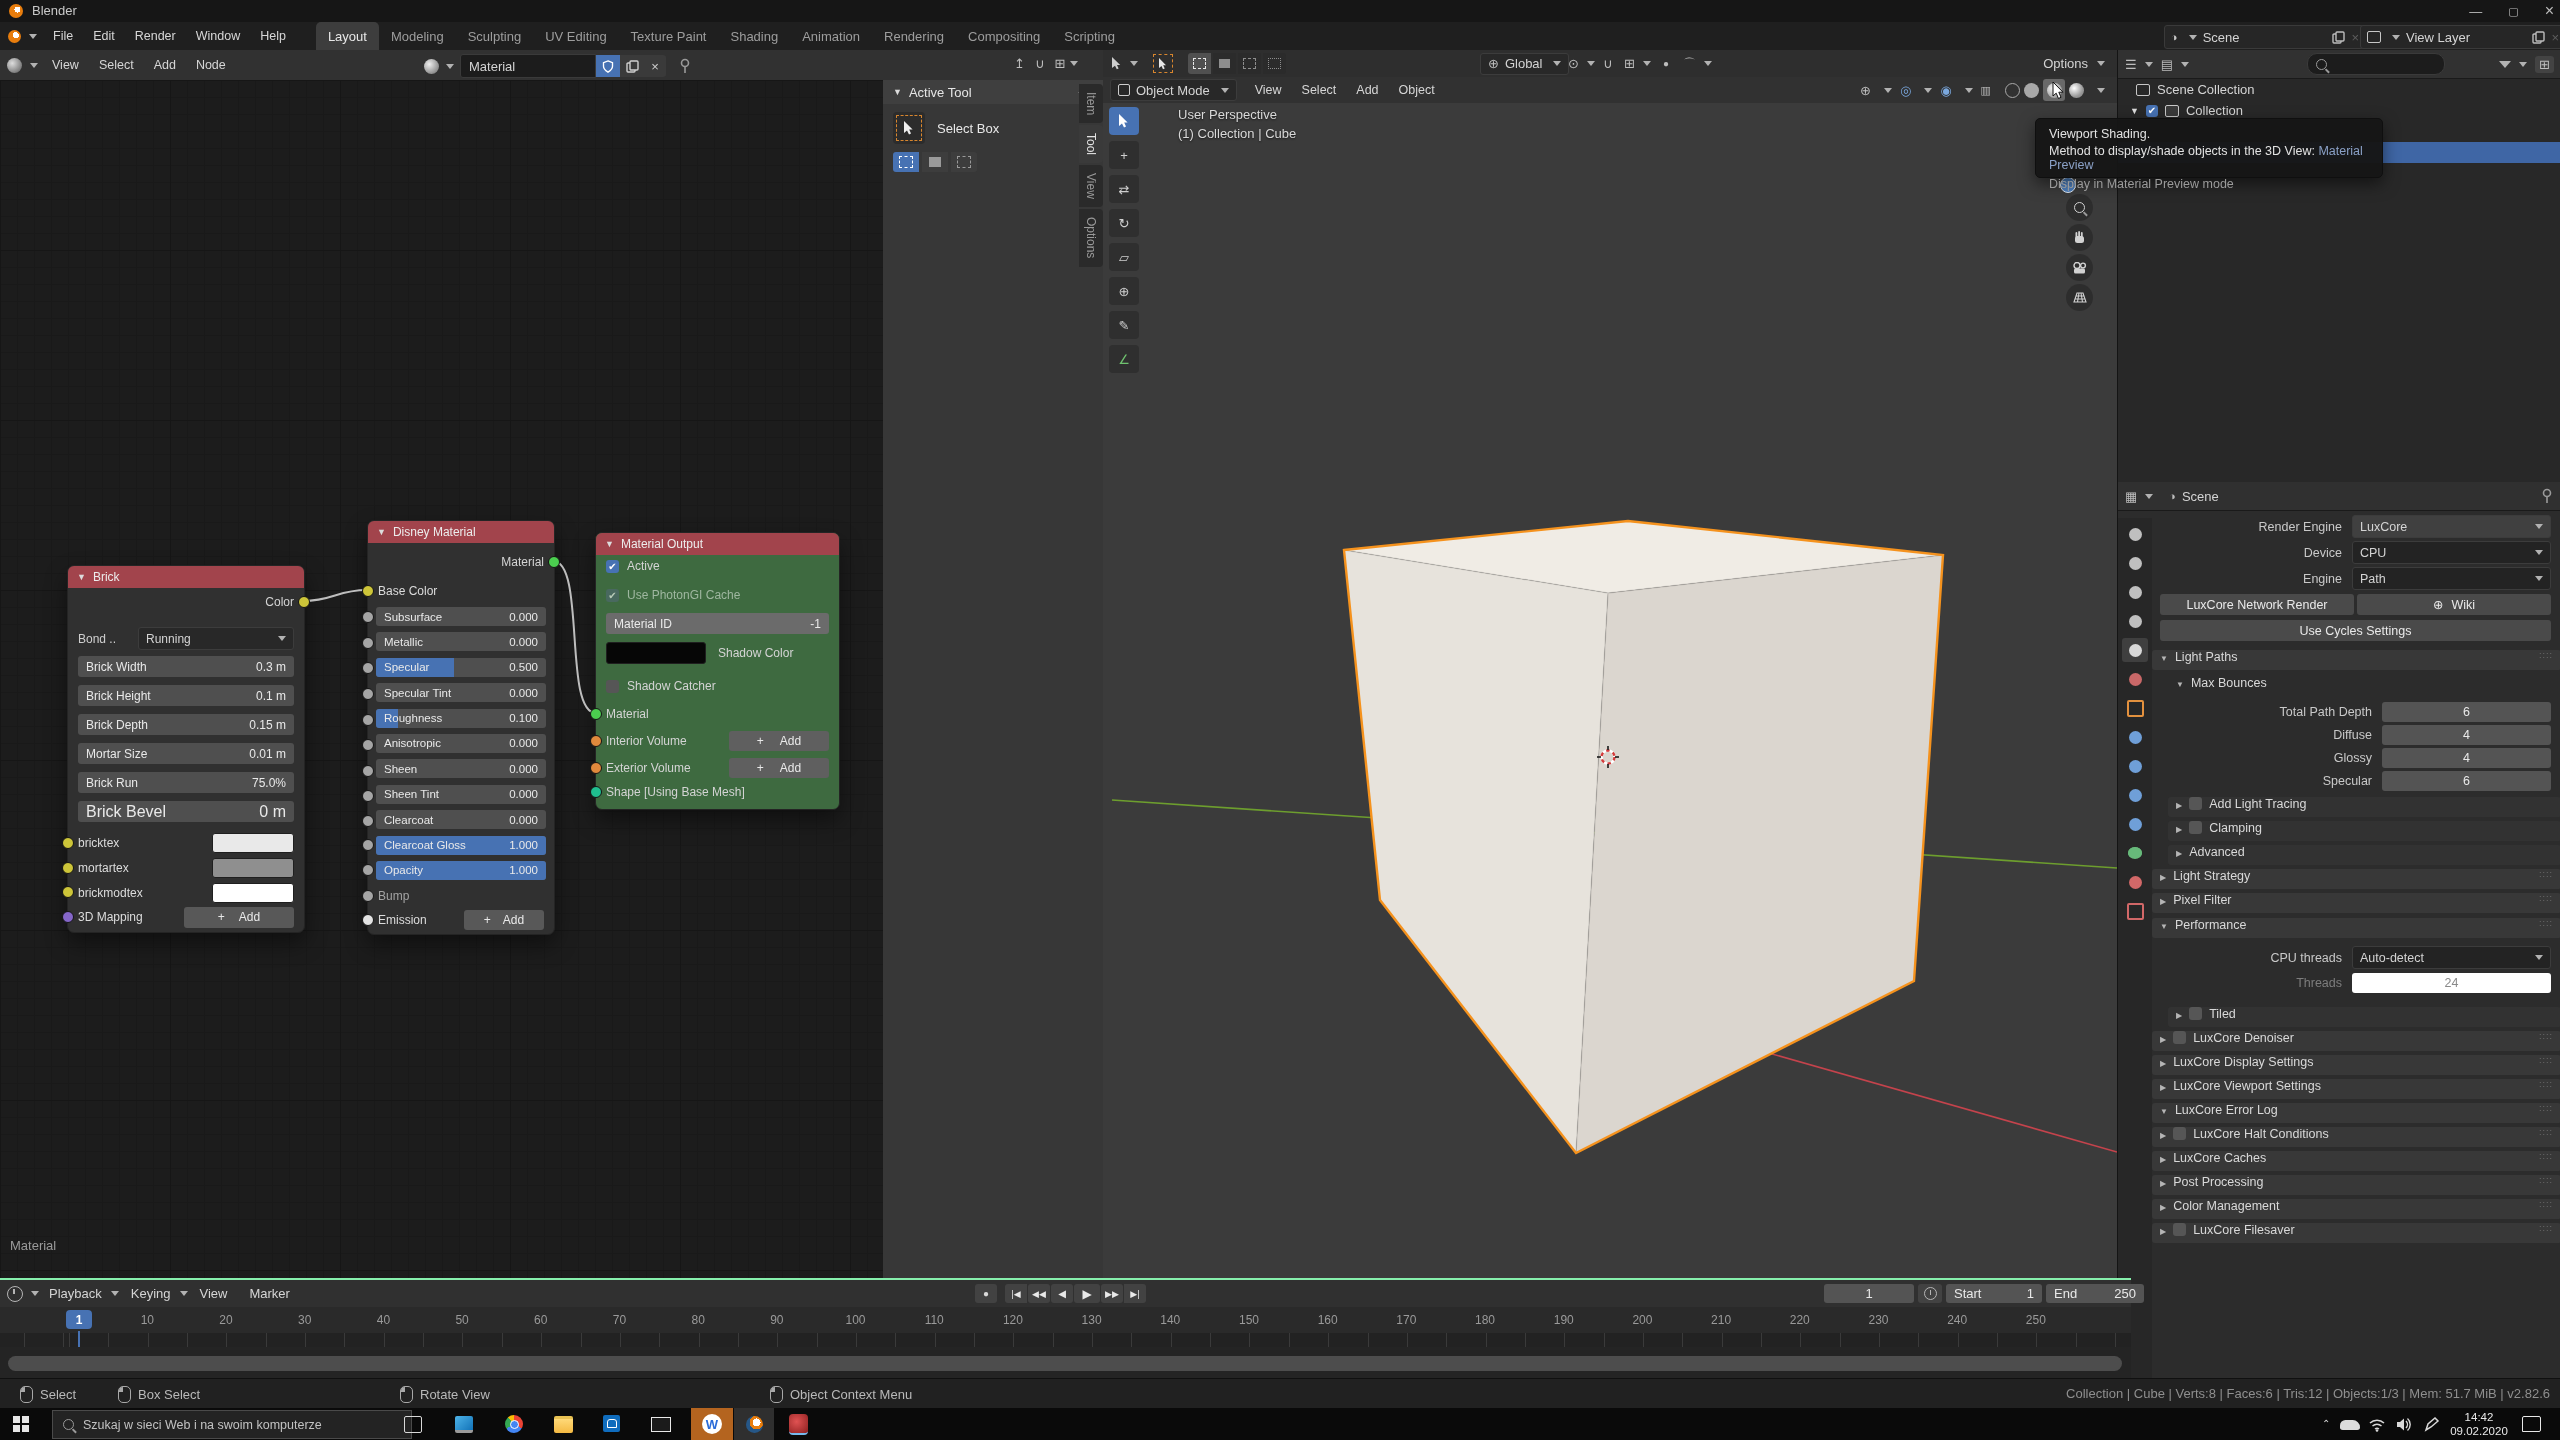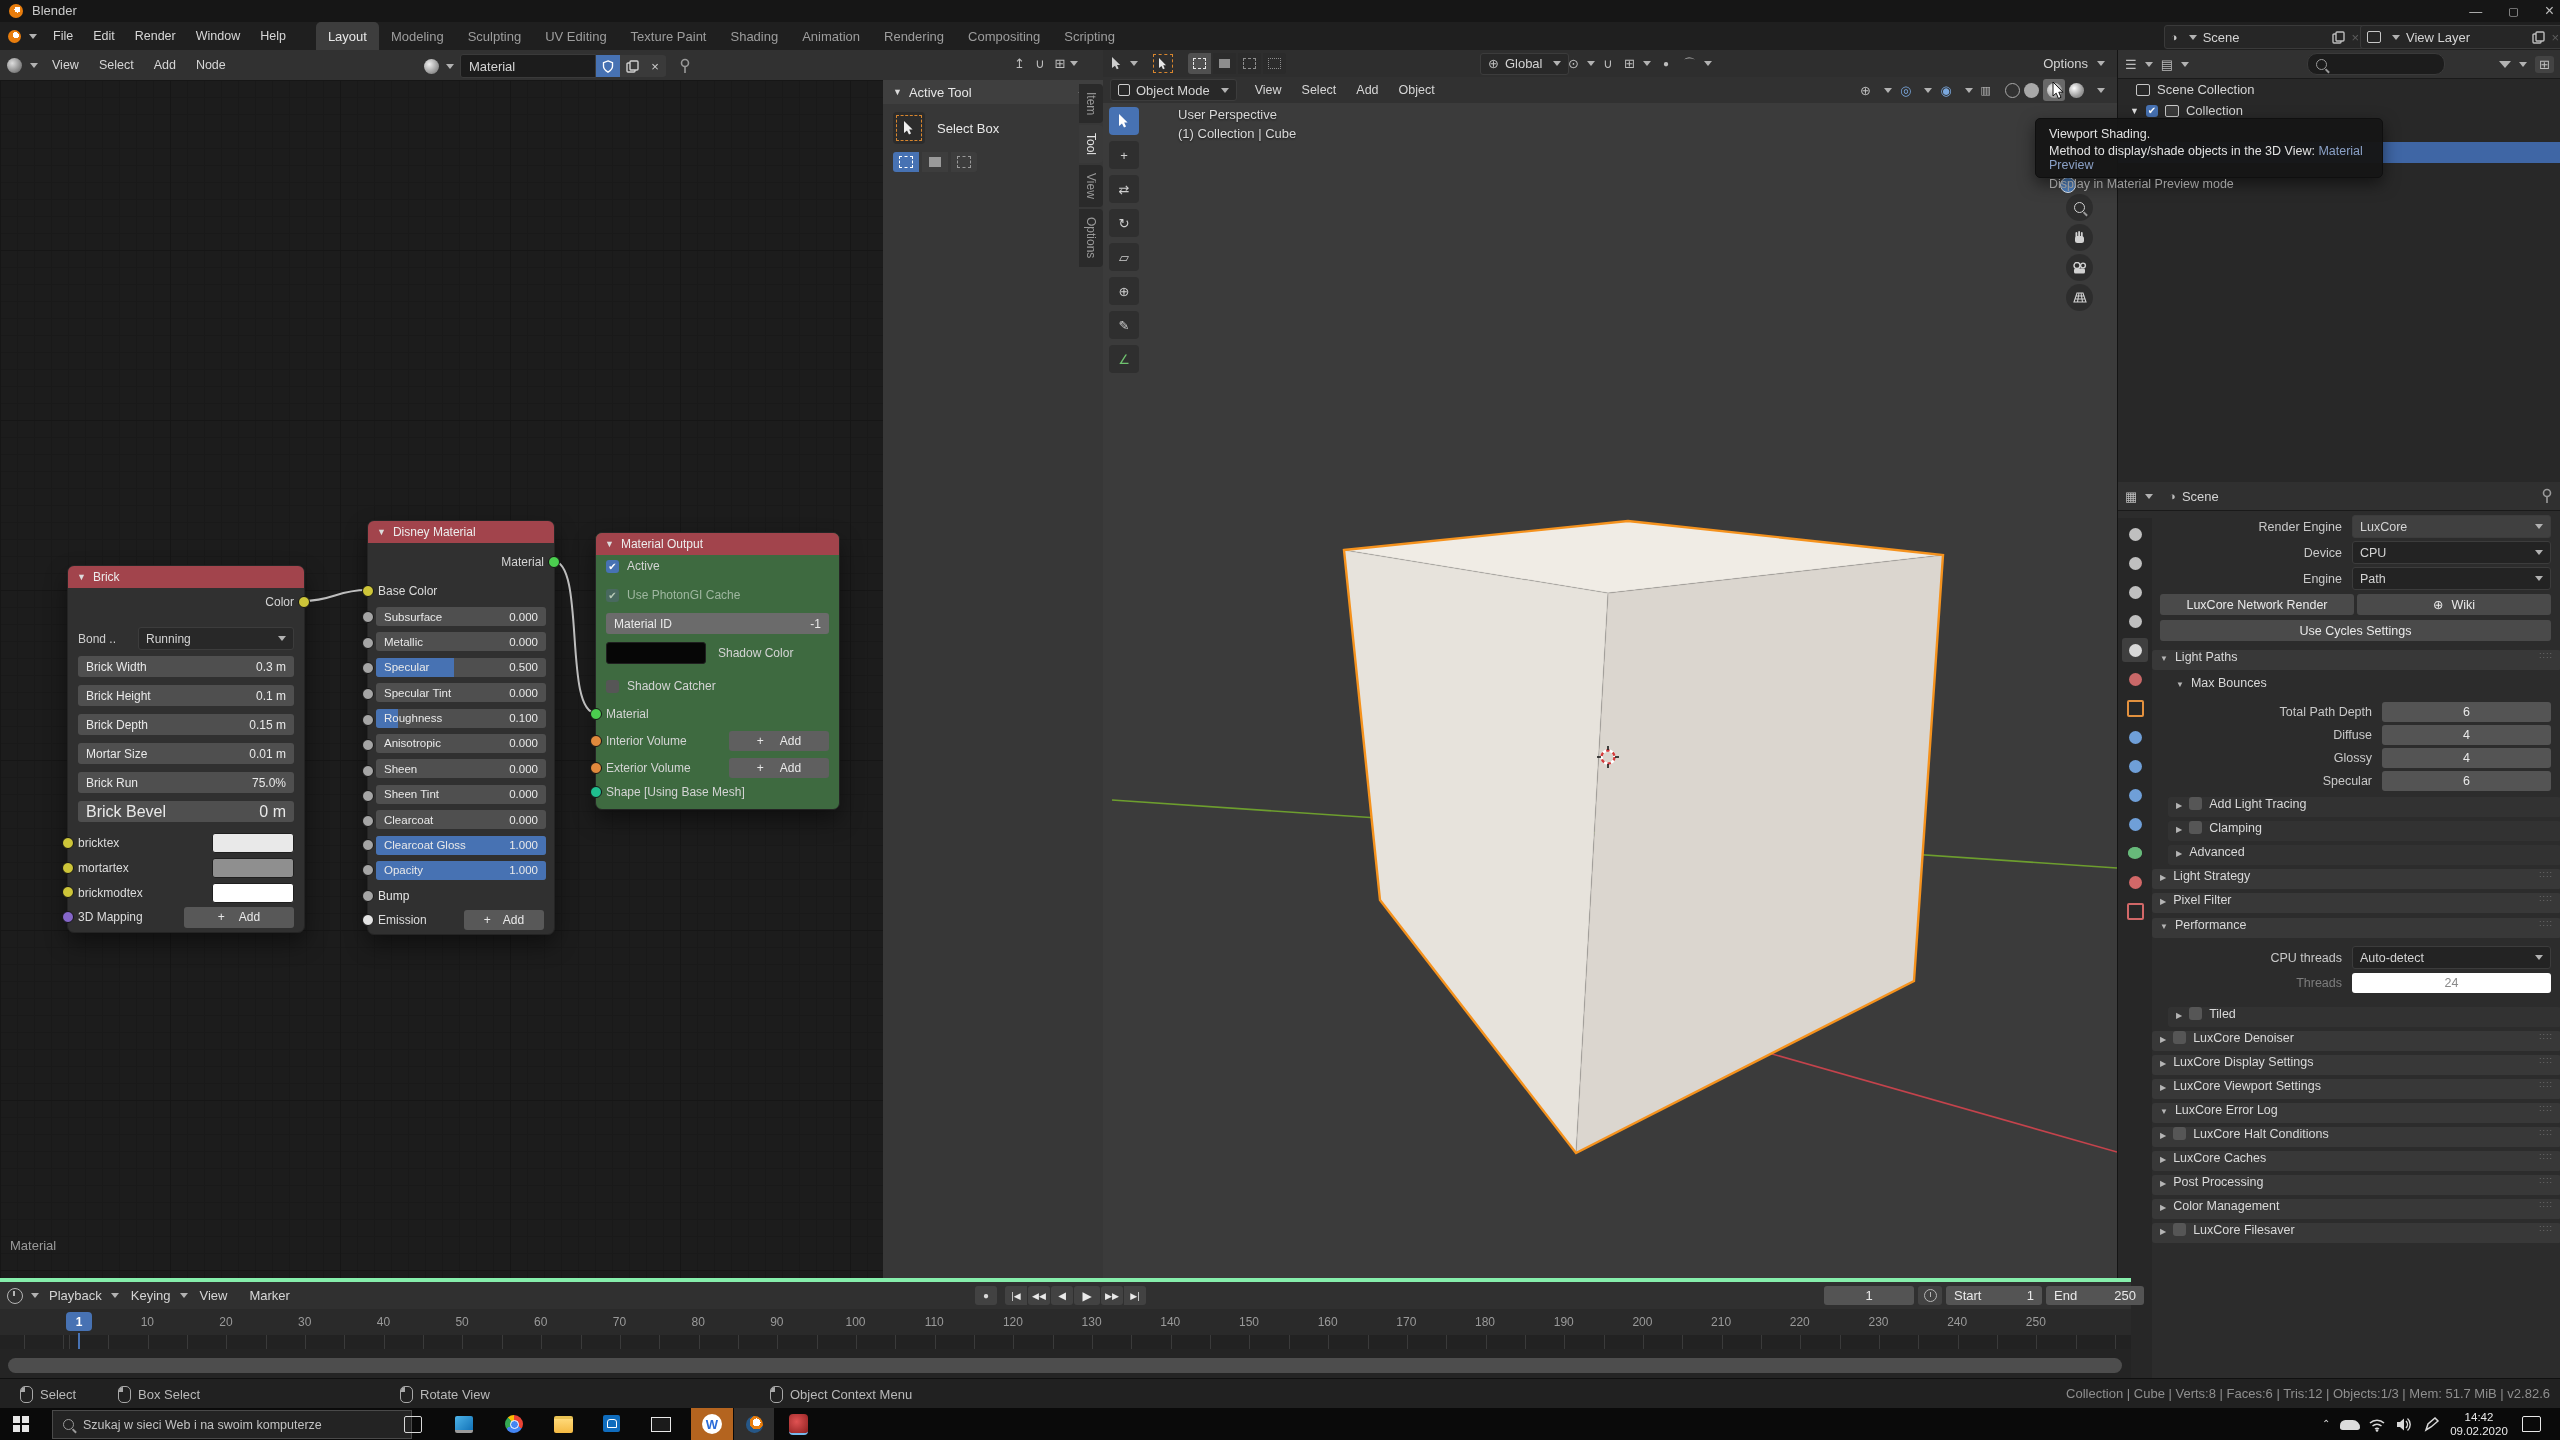--- a/index.html
+++ b/index.html
@@ -298,21 +298,21 @@
         <span>Clearcoat Gloss</span>
           <span>1.000</span>
       </div>
         <div class="slider" style="height:19px;font-size:11.5px">
         <span class="fill" style="width: 100%;"></span>
         <span>Opacity</span>
           <span>1.000</span>
       </div>
       </div>
     <div class="nrow" style="top:365px;height:20px">
-        <span style="color:#e5e5e5">Bump</span>
+        <span style="color:#a3a3a3">Bump</span>
       </div>
     <div class="nrow" style="top:389px;height:20px;justify-content:space-between">
       <span style="color:#dcdcdc">Emission</span>
       <span class="btn" style="width:80px;gap:12px;height:20px">
           <span>+</span>
           <span>Add</span>
         </span>
     </div>
   </div>
 
@@ -850,21 +850,21 @@
         <div class="sec" data-cb="true">
         <span class="sarr"></span>
           <span class="cb scb"></span>
           <span>LuxCore Filesaver</span>
           <span class="dots">::::</span>
       </div>
       </div>
   </div>
 </div>
 
-<div class="abs" style="left:0;top:1278px;width:2131px;height:100px;background:#be185d;border-top:4px solid #86efac">
+<div class="abs" style="left:0;top:1278px;width:2131px;height:100px;background:#be185d;border-top:2px solid #86efac">
   <div class="hdr" style="height:27px;gap:2px;padding:0 7px;background:#303030">
     <span class="row" style="gap:3px">
         <span class="clockicon"></span>
         <span class="dn"></span>
       </span>
     <span class="row" style="margin-left:8px;gap:4px">
         <span>Playback</span>
         <span class="dn"></span>
       </span>
     <span class="row" style="margin-left:10px;gap:4px">

